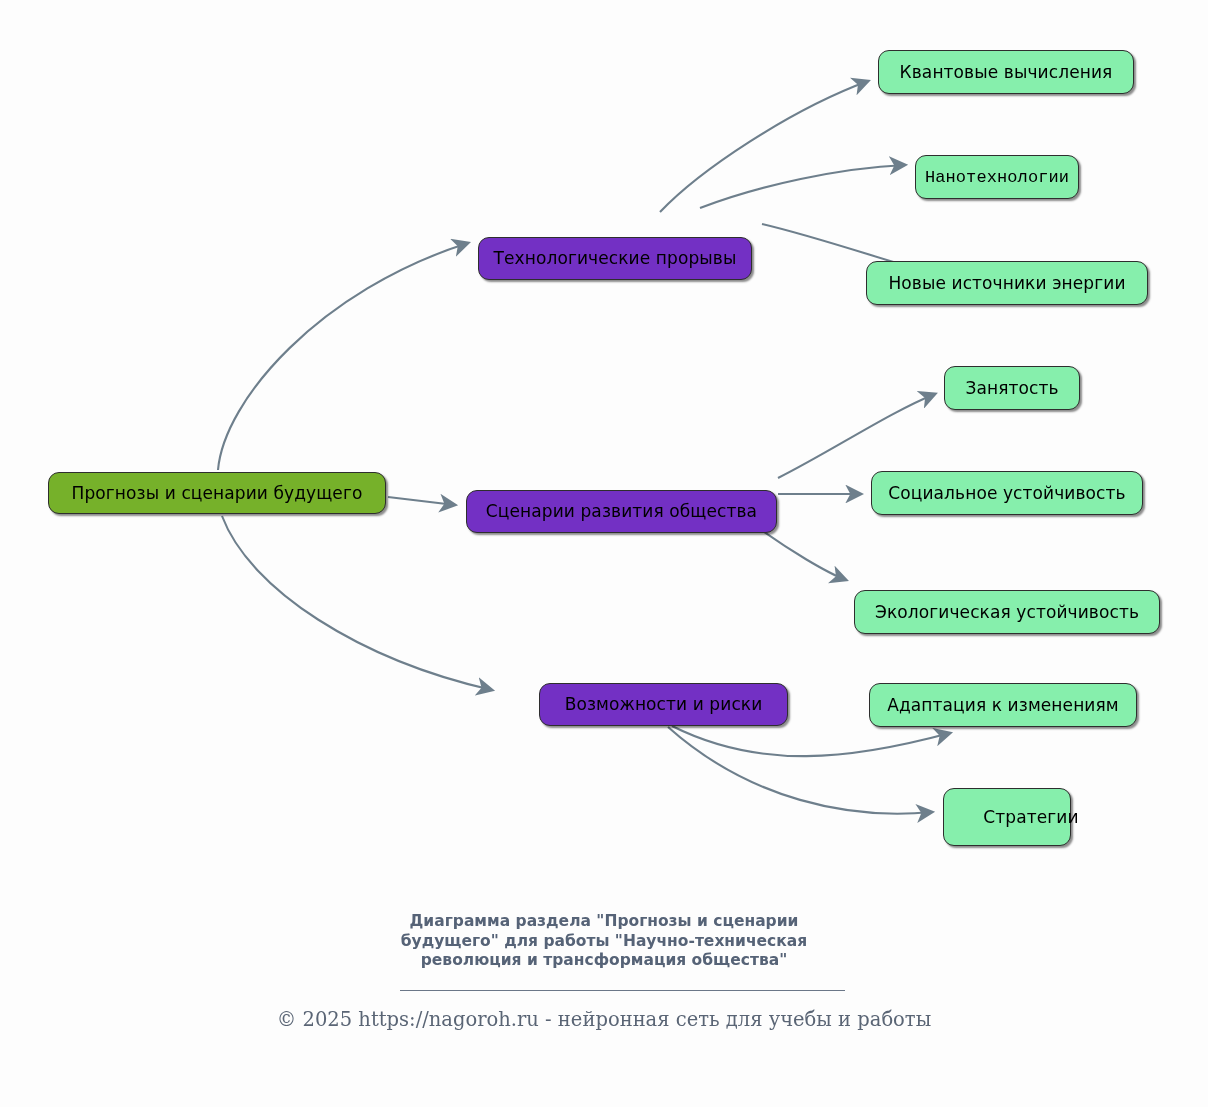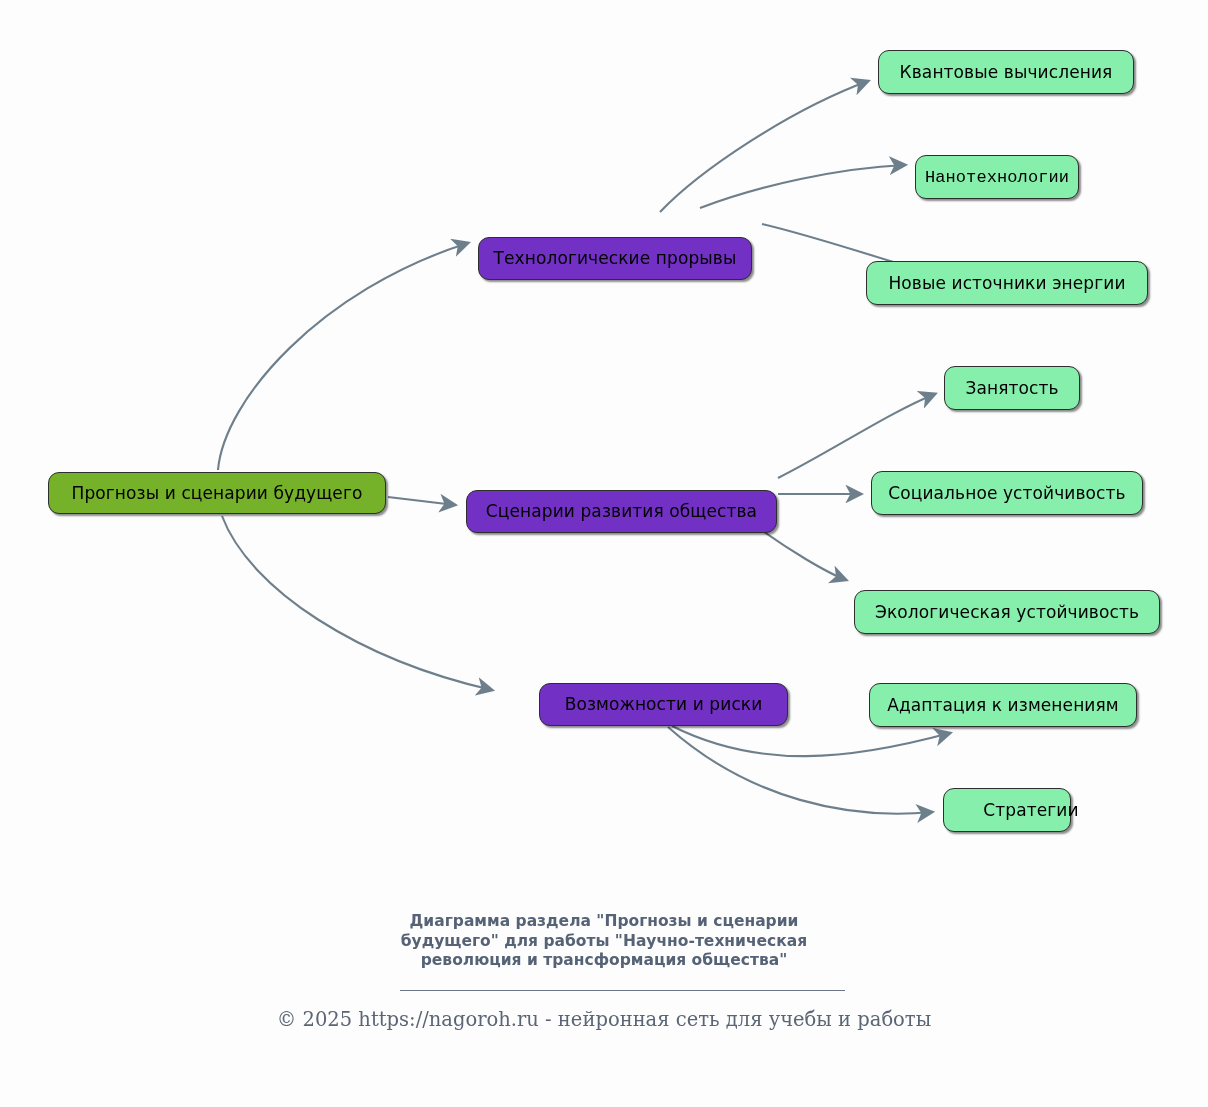--- a/index.html
+++ b/index.html
@@ -154,21 +154,21 @@
   </div>
 
   <div class="node node-branch" style="left:503px; top:683px; width:249px; height:43px;margin-left:36px;">
     <span>Возможности и риски</span>
   </div>
 
   <div class="node node-leaf" style="left:869px; top:683px; width:268px; height:44px;">
     <span>Адаптация к изменениям</span>
   </div>
 
-  <div class="node node-leaf" style="left:943px; top:788px; width:128px; height:44px;padding-left:48px;">
+  <div class="node node-leaf" style="left:943px; top:788px; width:128px; height:58px;padding-left:48px;">
     <span>Стратегии</span>
   </div>
 
   <div class="caption-block">
     <div class="caption-line">Диаграмма раздела "Прогнозы и сценарии</div>
     <div class="caption-line">будущего" для работы "Научно-техническая</div>
     <div class="caption-line">революция и трансформация общества"</div>
   </div>
 
   <div class="divider"></div>

